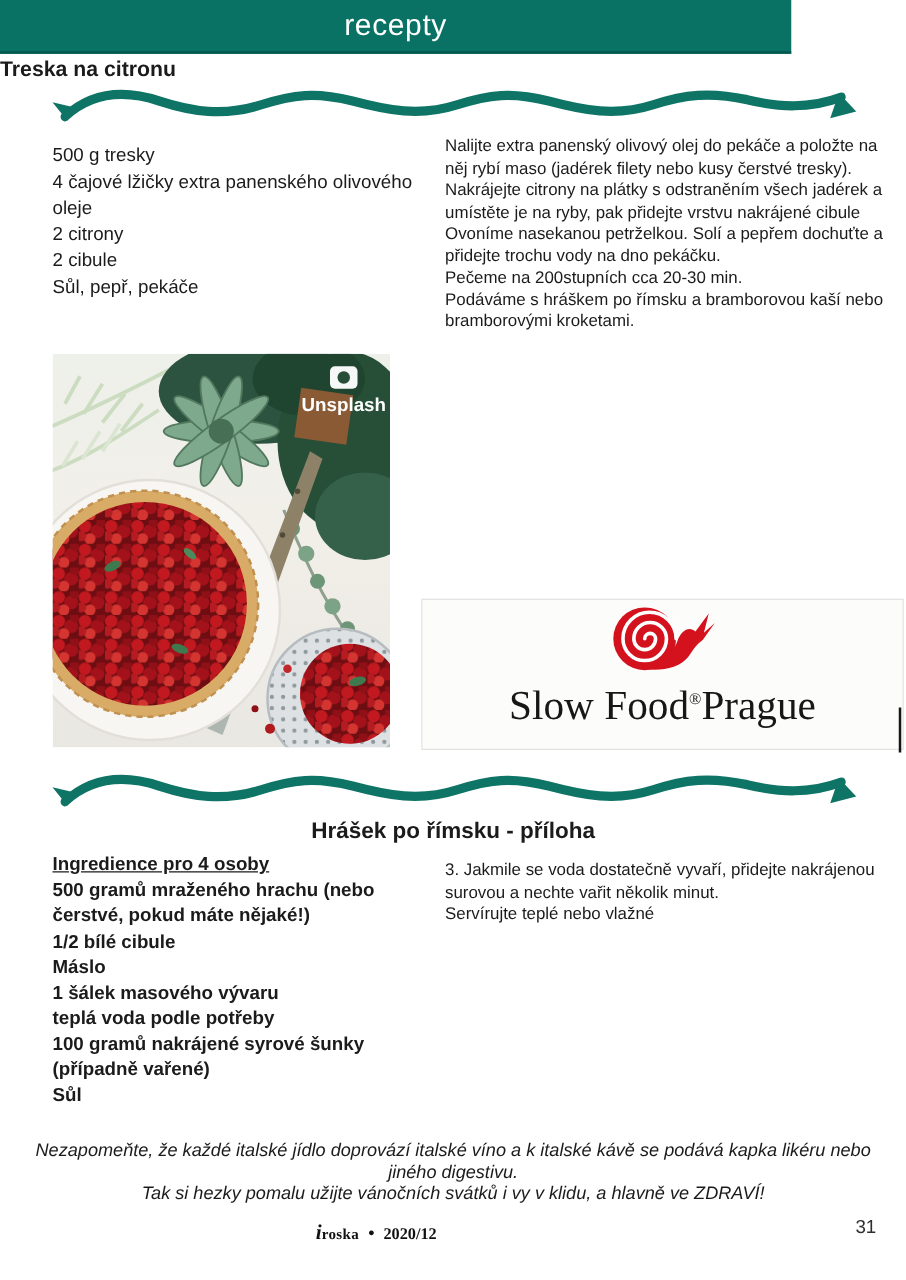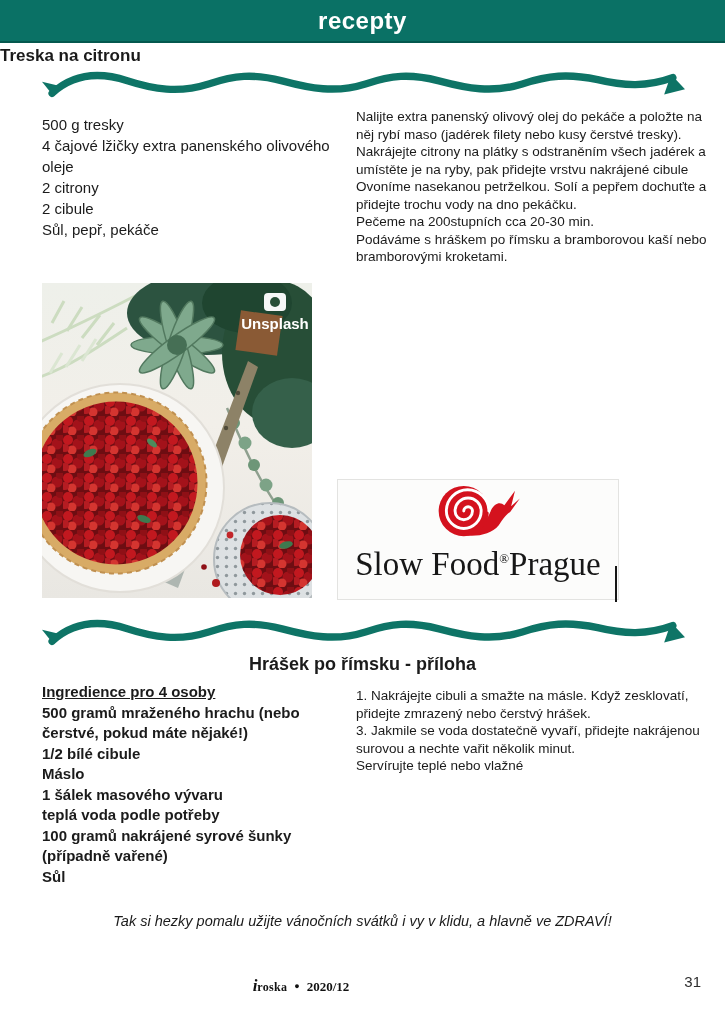--- a/index.html
+++ b/index.html
@@ -5,23 +5,23 @@
   html,body{margin:0;padding:0;}
   body{
     width:725px;height:1024px;position:relative;overflow:hidden;
     background:#ffffff;color:#1b1b1b;
     font-family:"Liberation Sans", sans-serif;
   }
   .abs{position:absolute;}
 
   
   .header-bar{
-    left:0;top:0;width:725px;height:41px;
+    left:0;top:0;width:633px;height:41px;
     background:#0a7165;border-bottom:2px solid #04584e;
-    display:flex;align-items:center;justify-content:center;font-weight:bold;
+    display:flex;align-items:center;justify-content:center;
   }
   .header-title{color:#ffffff;font-size:24px;letter-spacing:.5px;}
 
   
   .r1-title{left:0;top:46px;width:725px;text-align:left;font-weight:bold;font-size:17px;}
   .r2-title{left:0;top:654px;width:725px;text-align:center;font-weight:bold;font-size:18px;}
 
   
   .wave{left:40px;width:645px;height:38px;color:#0e7466;}
   .wave-top{top:66px;}
@@ -35,21 +35,21 @@
   .ing2{left:42px;top:682px;width:306px;font-weight:bold;font-size:15px;line-height:20.5px;}
   .ing2-head{text-decoration:underline;}
   .ins2{left:356px;top:687px;width:352px;font-size:13.5px;line-height:17.5px;}
 
   
   .photo{left:42px;top:283px;width:270px;height:315px;overflow:hidden;text-align:center;}
   .photo svg{display:block;width:100%;height:100%;}
 
   
   .logo-box{
-    left:337px;top:479px;width:282px;height:121px;
+    left:337px;top:479px;width:386px;height:121px;
     background:#fcfcfb;border:1px solid #e3e3e1;box-sizing:border-box;
     display:flex;flex-direction:column;align-items:center;justify-content:flex-start;
   }
   .snail{margin-top:3px;height:58px;}
   .logo-text{
     font-family:"Liberation Serif", serif;font-size:33px;color:#171717;
     line-height:34px;white-space:nowrap;margin-top:1px;
   }
   .logo-text .reg{font-size:13px;vertical-align:super;}
   .text-cursor{right:1px;top:86px;width:2px;height:36px;background:#161616;}
@@ -221,26 +221,26 @@
         <div>1/2 bílé cibule</div>
         <div>Máslo</div>
         <div>1 šálek masového vývaru</div>
         <div>teplá voda podle potřeby</div>
         <div>100 gramů nakrájené syrové šunky (případně vařené)</div>
         <div>Sůl</div>
       </div>
   </div>
 
   <div class="abs ins2">
-      <div>1. Nakrájejte cibuli a smažte na másle. Když zesklovatí, přidejte zmrazený nebo čerstvý hrášek.</div>
       <div>3. Jakmile se voda dostatečně vyvaří, přidejte nakrájenou surovou a nechte vařit několik minut.</div>
       <div>Servírujte teplé nebo vlažné</div>
     </div>
 
   <div class="abs note">
+      <p class="para">Nezapomeňte, že každé italské jídlo doprovází italské víno a k italské kávě se podává kapka likéru nebo jiného digestivu.</p>
       <p class="para">Tak si hezky pomalu užijte vánočních svátků i vy v klidu, a hlavně ve ZDRAVÍ!</p>
     </div>
 
   <div class="abs footer-brand">
     <span class="fi">i</span><span class="fr">roska</span>
     <span class="fdot">●</span>
     <span class="fissue">2020/12</span>
   </div>
   <div class="abs page-number">31</div>
 

